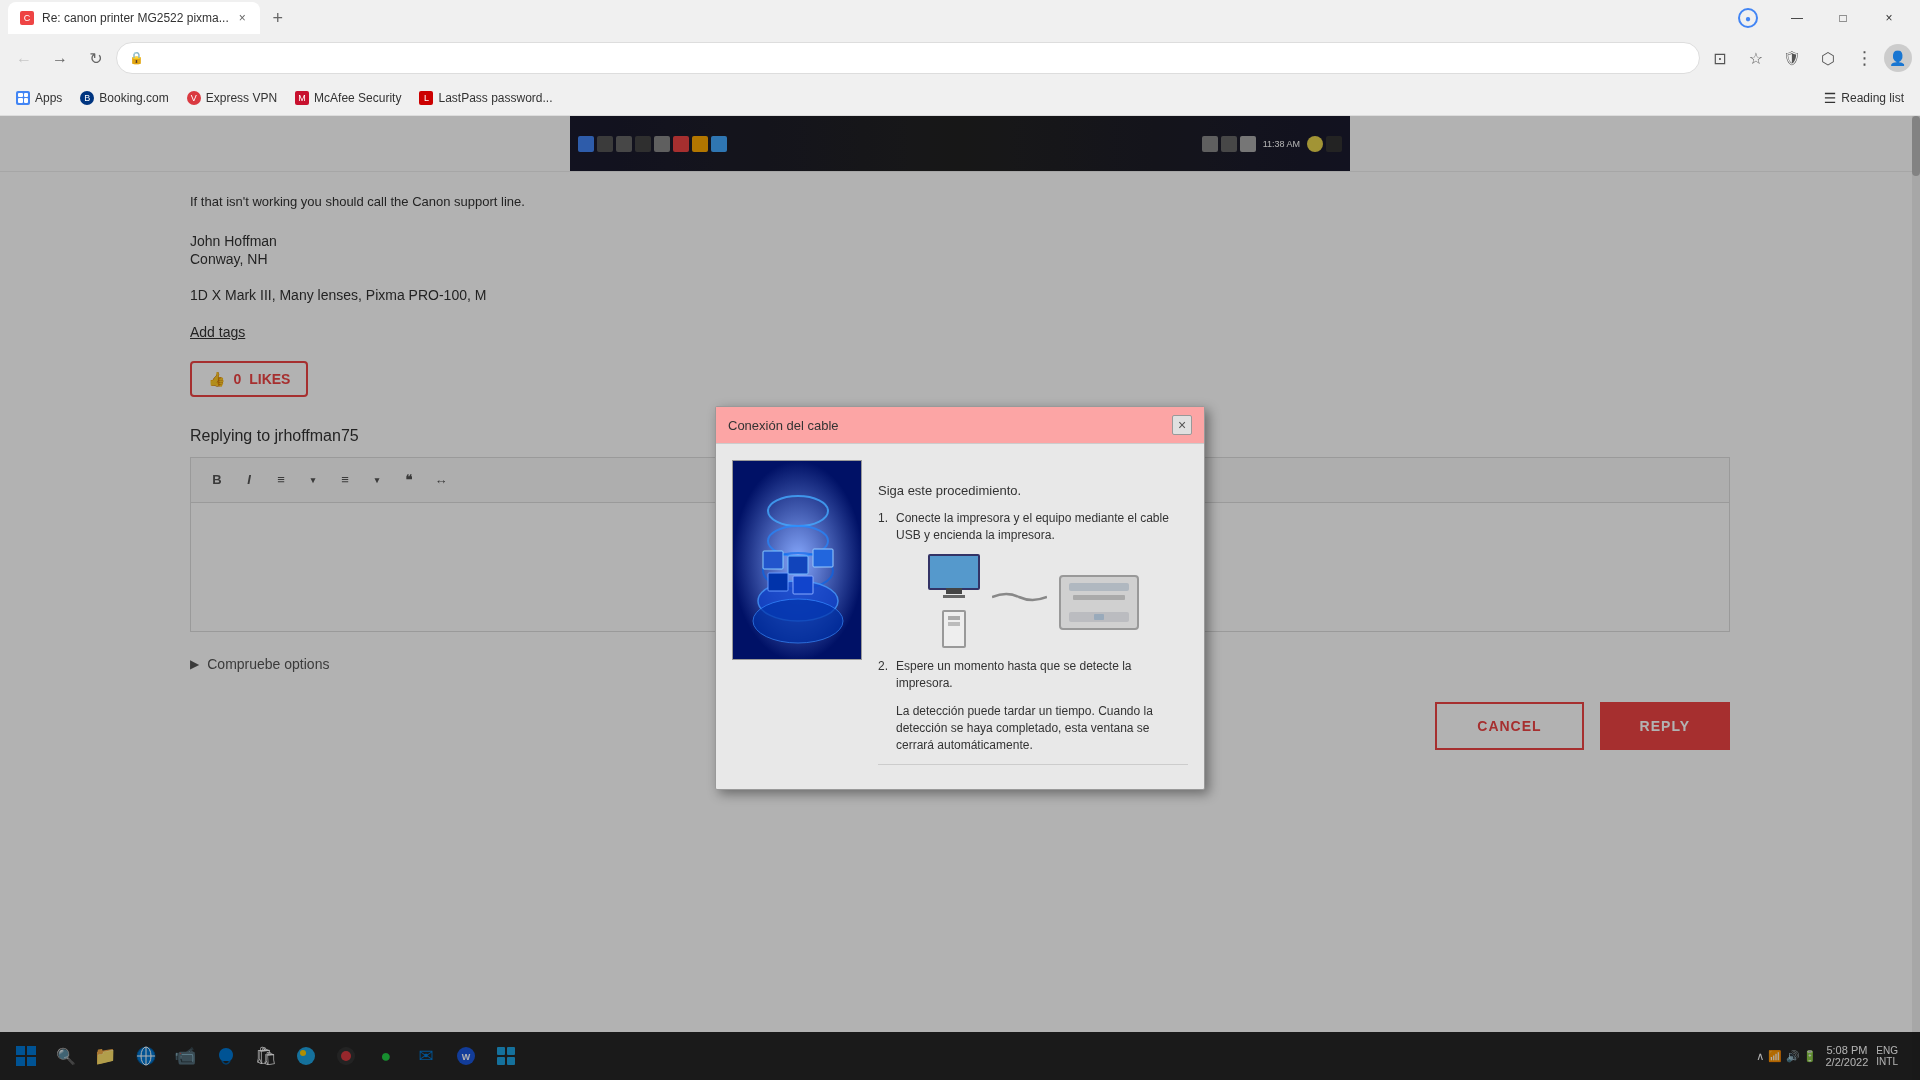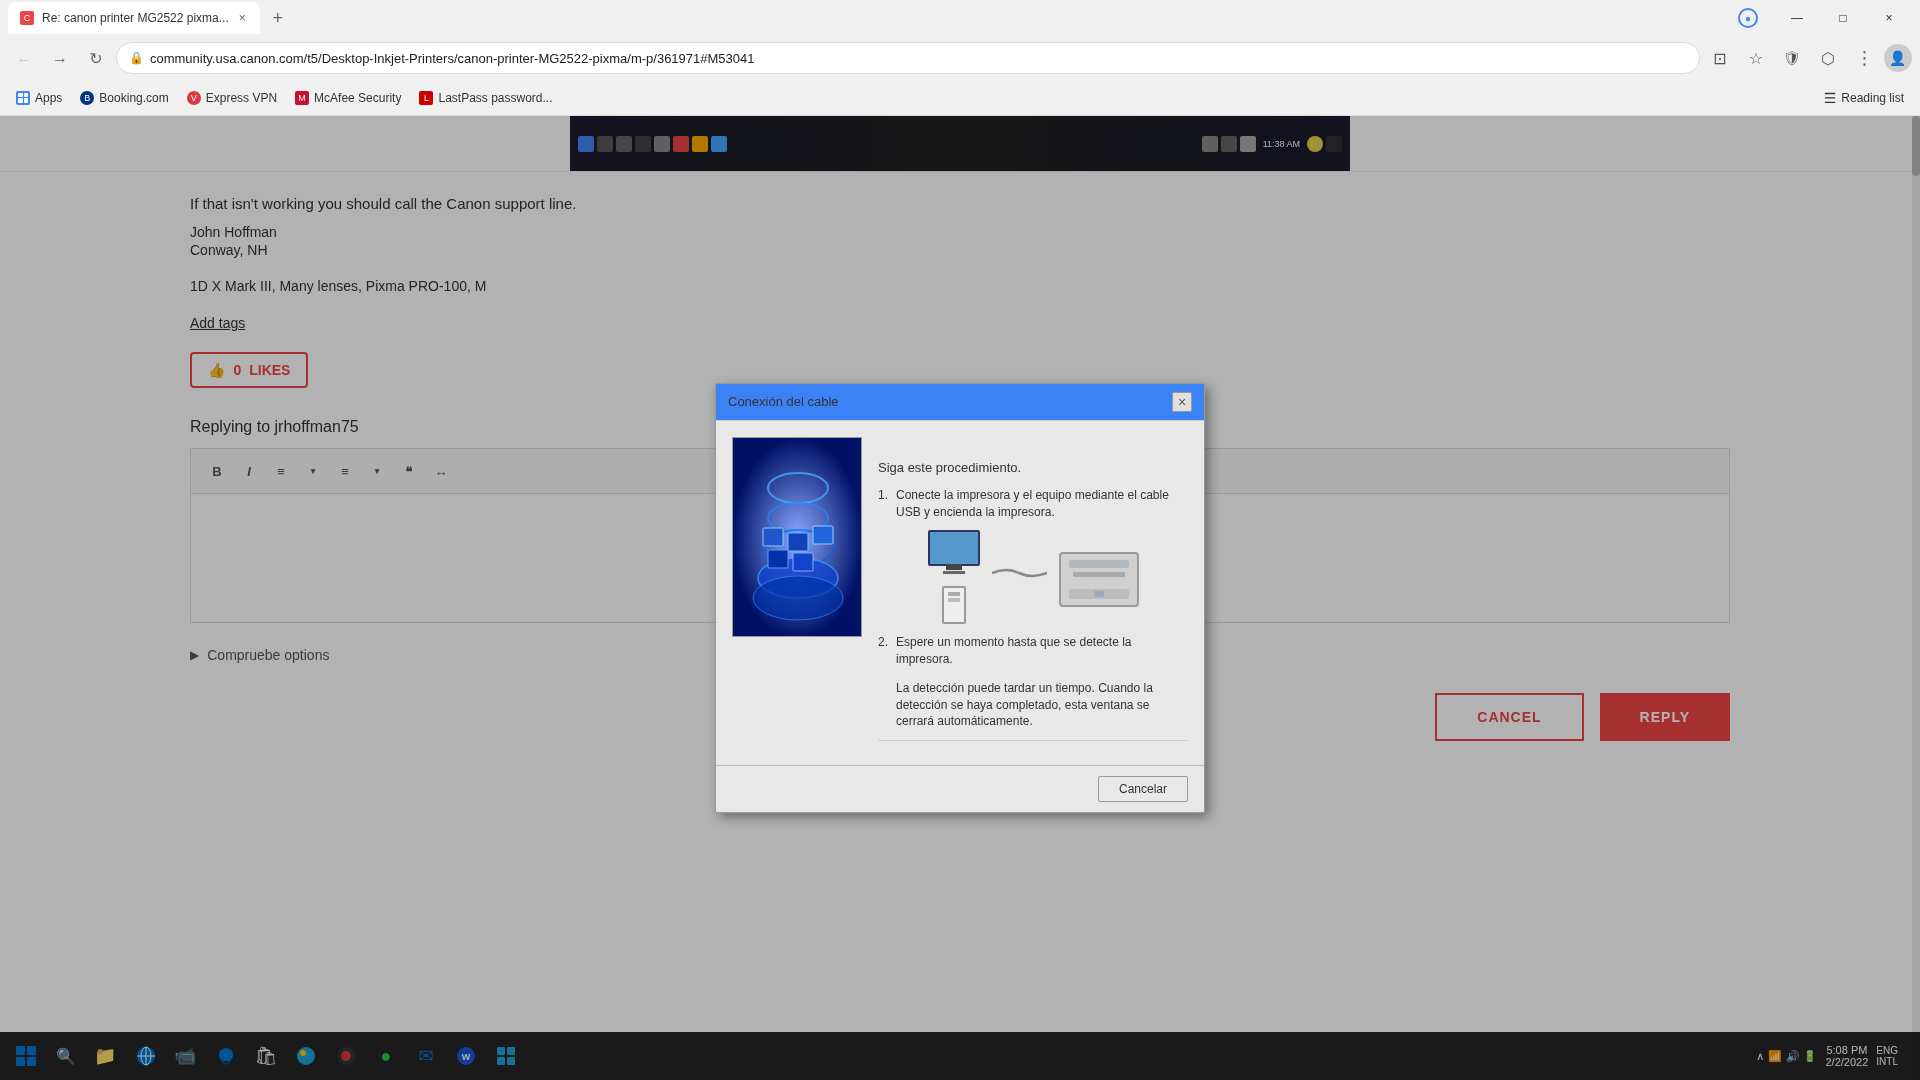--- a/index.html
+++ b/index.html
@@ -31,21 +31,21 @@
     .bookmark-item { display: flex; align-items: center; gap: 5px; padding: 4px 8px; border-radius: 4px; font-size: 12px; color: #333; cursor: pointer; white-space: nowrap; }
     .bookmark-favicon { width: 14px; height: 14px; border-radius: 2px; flex-shrink: 0; }
     .bookmarks-separator { margin-left: auto; display: flex; align-items: center; gap: 4px; }
     .reading-list-btn { display: flex; align-items: center; gap: 5px; padding: 4px 8px; font-size: 12px; color: #333; cursor: pointer; border-radius: 4px; }
 
     
     .page-content { flex: 1; background: white; overflow: hidden; position: relative; }
 
     .content-area { padding: 20px 190px; background: white; }
 
-    .post-text { font-size: 15px; color: #333; line-height: 1.6; margin-bottom: 8px; }
+    .post-text { font-size: 13px; color: #333; line-height: 1.6; margin-bottom: 20px; }
     .post-author { font-size: 14px; color: #333; margin-bottom: 2px; }
     .post-location { font-size: 14px; color: #333; margin-bottom: 20px; }
     .post-equipment { font-size: 14px; color: #333; margin-bottom: 20px; }
 
     .tags-section { margin-bottom: 20px; }
     .add-tags-link { font-size: 14px; color: #333; text-decoration: underline; cursor: pointer; }
 
     .likes-section { display: flex; align-items: center; margin-bottom: 30px; }
     .like-btn { display: flex; align-items: center; gap: 8px; border: 2px solid #e44; border-radius: 4px; padding: 8px 16px; cursor: pointer; color: #e44; font-size: 14px; font-weight: bold; }
 
@@ -58,21 +58,21 @@
     .additional-options { display: flex; align-items: center; gap: 8px; font-size: 14px; color: #555; cursor: pointer; margin-top: 10px; }
     .chevron-right { font-size: 12px; }
 
     .action-buttons { display: flex; gap: 16px; justify-content: flex-end; margin-top: 30px; }
     .cancel-btn { padding: 14px 40px; border: 2px solid #e44; color: #e44; background: white; font-size: 14px; font-weight: bold; letter-spacing: 1px; cursor: pointer; }
     .reply-btn { padding: 14px 40px; background: #e44; color: white; border: none; font-size: 14px; font-weight: bold; letter-spacing: 1px; cursor: pointer; }
 
     
     .modal-overlay { position: absolute; top: 0; left: 0; width: 100%; height: 100%; background: rgba(0,0,0,0.3); display: flex; align-items: center; justify-content: center; z-index: 100; }
     .modal { background: #e8e8e8; border: 1px solid #999; box-shadow: 4px 4px 12px rgba(0,0,0,0.4); width: 490px; min-height: 380px; position: relative; border-radius: 2px; }
-    .modal-title-bar { background: #3b82f6; padding: 8px 12px; display: flex; align-items: center; justify-content: space-between; border-bottom: 1px solid #ccc; }
+    .modal-title-bar { background: #fca5a5; padding: 8px 12px; display: flex; align-items: center; justify-content: space-between; border-bottom: 1px solid #ccc; }
     .modal-title { font-size: 13px; color: #333; }
     .modal-close { width: 20px; height: 20px; display: flex; align-items: center; justify-content: center; cursor: pointer; font-size: 14px; color: #555; border: 1px solid #999; background: #e0e0e0; border-radius: 2px; }
     .modal-body { display: flex; padding: 16px; gap: 16px; }
     .modal-image { width: 130px; height: 200px; flex-shrink: 0; background: linear-gradient(135deg, #4488ff, #0033aa, #00aaff, #2255cc); border: 1px solid #999; overflow: hidden; }
     .modal-content { flex: 1; }
     .modal-step-title { font-size: 13px; color: #333; margin-bottom: 12px; margin-top: 23px; }
     .modal-step { display: flex; align-items: flex-start; gap: 8px; margin-bottom: 12px; font-size: 12px; color: #333; line-height: 1.4; }
     .step-num { flex-shrink: 0; font-size: 12px; }
     .computer-printer-img { width: 100%; height: 90px; display: flex; align-items: center; justify-content: center; gap: 8px; margin: 8px 0 12px 0; }
     .computer-unit { display: flex; flex-direction: column; align-items: center; gap: 2px; }
@@ -114,21 +114,20 @@
       <div class="title-control close">×</div>
     </div>
   </div>
 
   <div class="nav-bar">
     <div class="nav-btn disabled">←</div>
     <div class="nav-btn">→</div>
     <div class="nav-btn">↻</div>
     <div class="address-bar">
       <span class="address-bar-icon">🔒</span>
-      <span class="address-text" style="font-size:13px; color:#202124;">community.usa.canon.com/t5/Desktop-Inkjet-Printers/canon-printer-MG2522-pixma/m-p/361971#M53041</span>
     </div>
     <div class="nav-right">
       <div class="nav-icon-btn">⊡</div>
       <div class="nav-icon-btn">☆</div>
       <div class="nav-icon-btn" style="font-size:14px;">🛡</div>
       <div class="nav-icon-btn">⬡</div>
       <div class="nav-icon-btn" style="font-size:18px; letter-spacing:-1px;">⋮</div>
       <div class="profile-circle">👤</div>
     </div>
   </div>
@@ -317,23 +316,20 @@
 
             <div class="modal-step" style="margin-top:4px;">
               <span class="step-num">2.</span>
               <span>Espere un momento hasta que se detecte la impresora.</span>
             </div>
             <div style="font-size:12px; color:#333; line-height:1.4; margin-left:18px; margin-bottom:10px;">La detección puede tardar un tiempo. Cuando la detección se haya completado, esta ventana se cerrará automáticamente.</div>
 
             <div style="height:1px; background:#ccc; margin:8px 0;"></div>
           </div>
         </div>
-        <div class="modal-footer">
-          <button class="modal-cancel-btn">Cancelar</button>
-        </div>
       </div>
     </div>
   </div>
 
   <div class="taskbar">
 
     <div class="taskbar-start">
       <svg width="22" height="22" viewBox="0 0 22 22" xmlns="http://www.w3.org/2000/svg">
         <rect x="1" y="1" width="9" height="9" fill="#0078d4"></rect>
         <rect x="12" y="1" width="9" height="9" fill="#0078d4"></rect>

